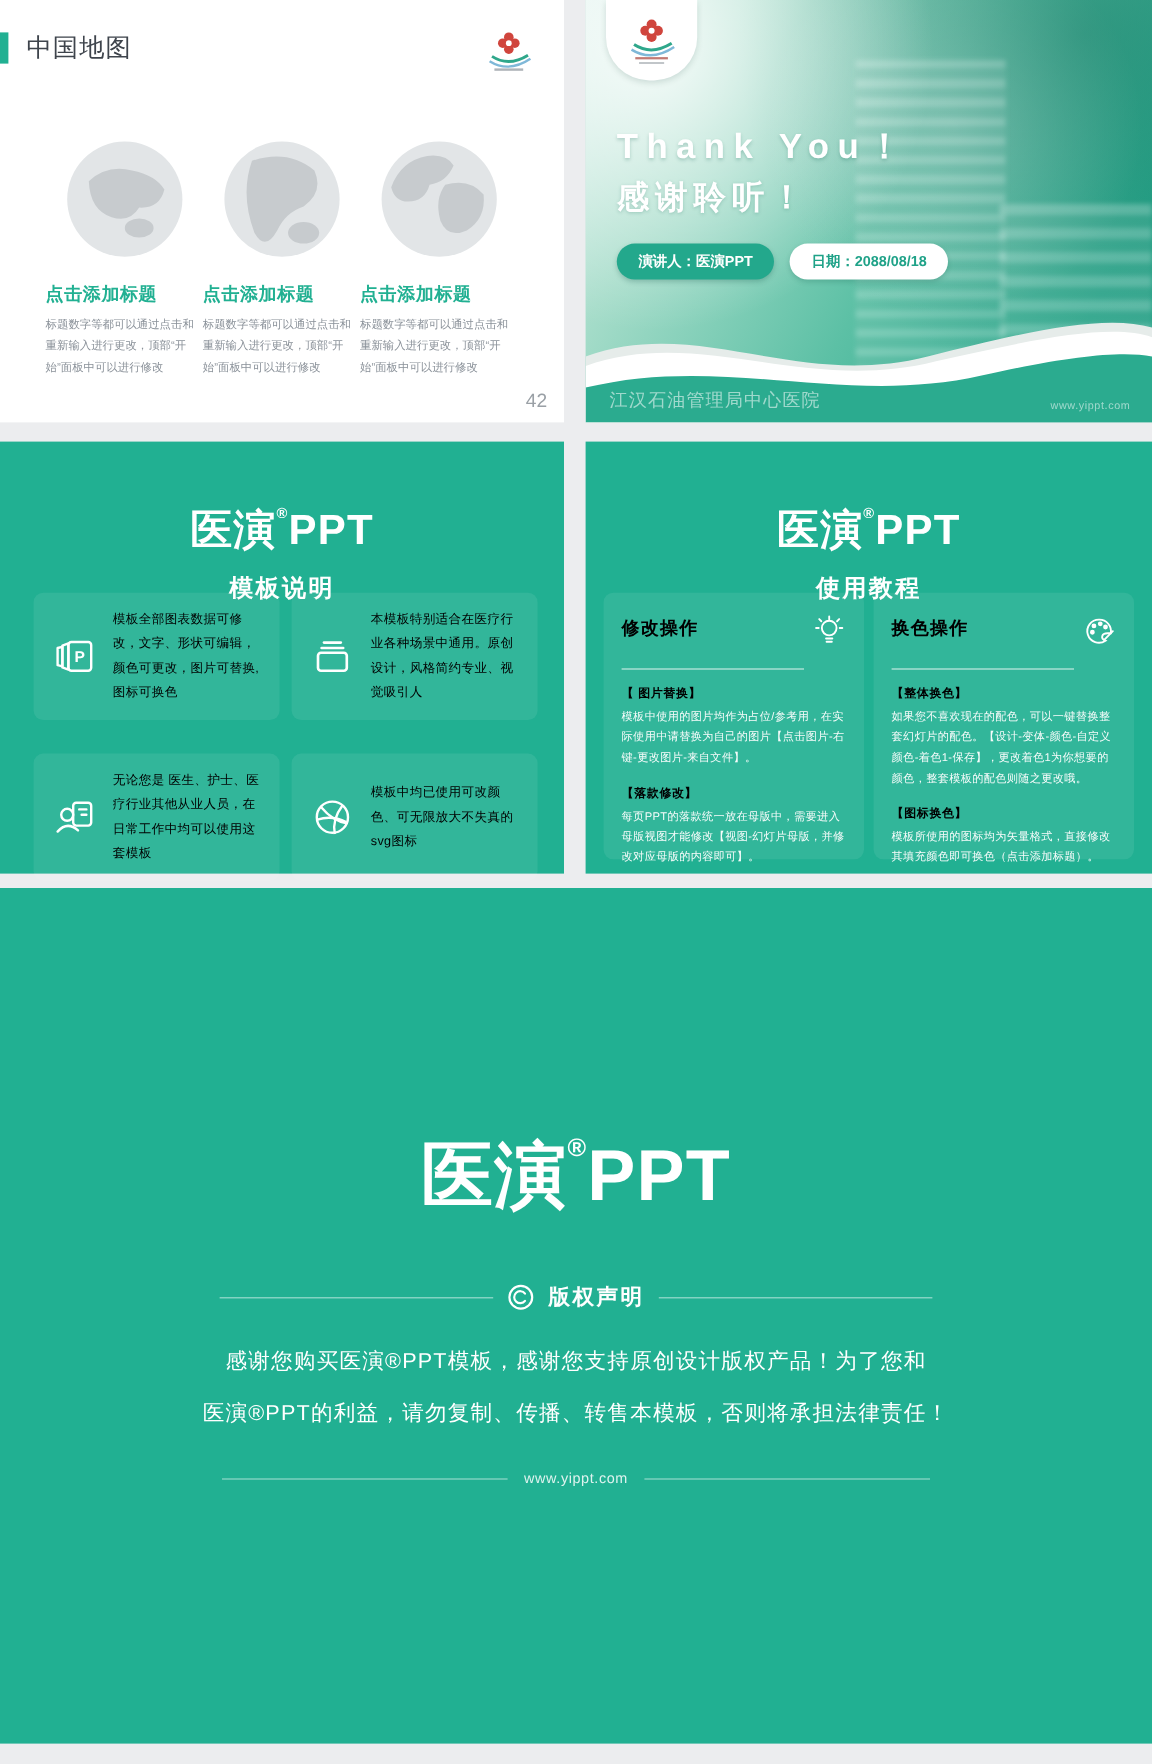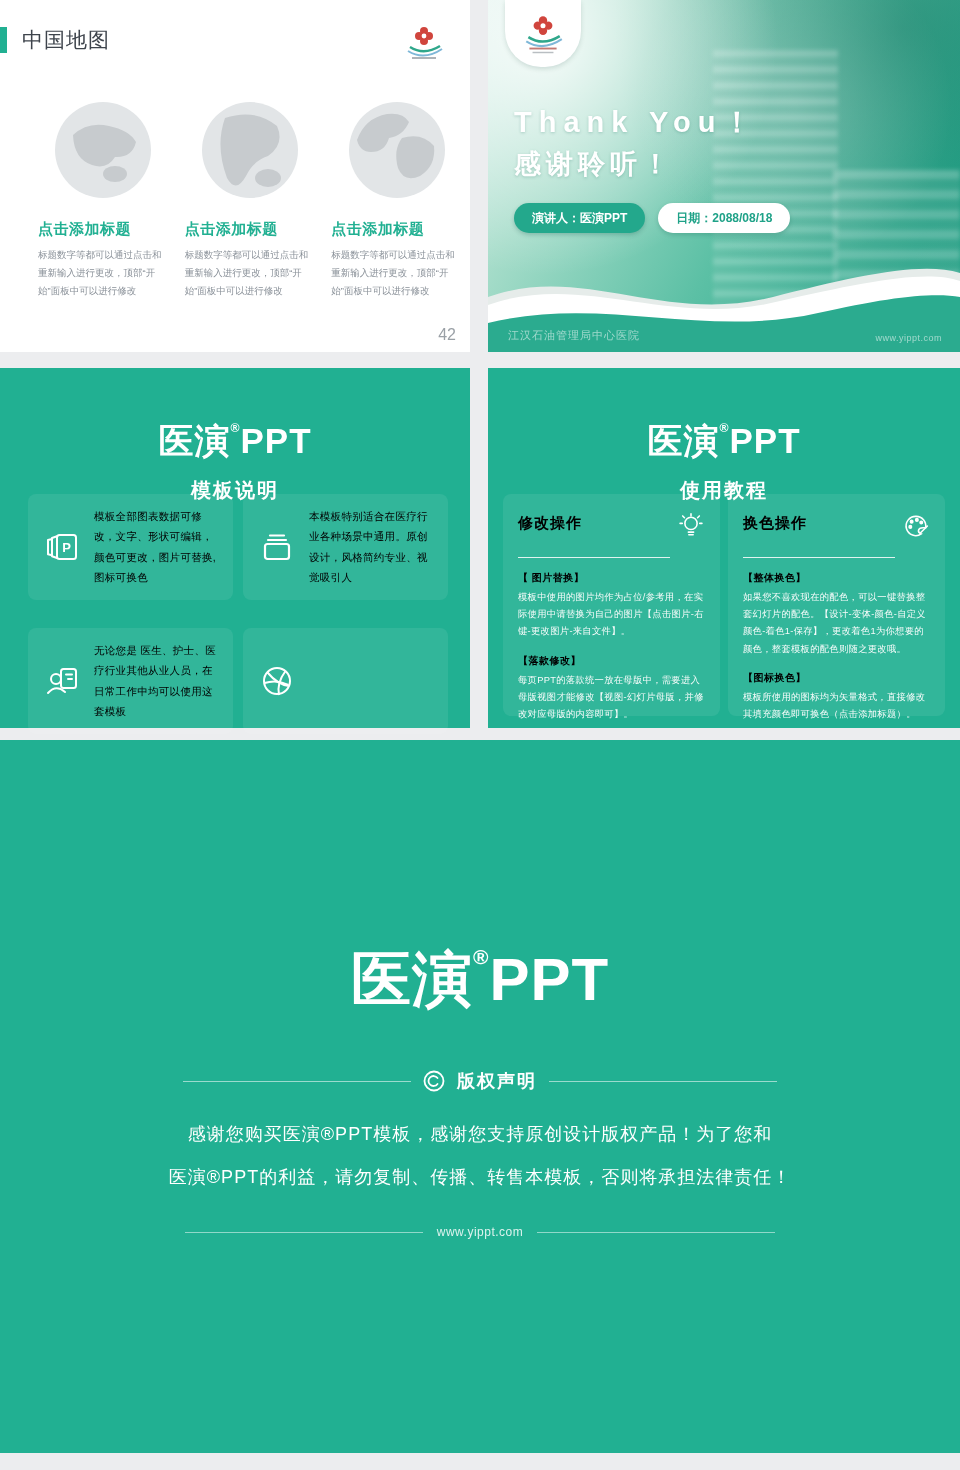--- a/index.html
+++ b/index.html
@@ -14,21 +14,21 @@
   .abs { position:absolute; }
 
   
   .slide-map {
     left:0; top:0; width:470px; height:352px;
     background:#ffffff;
   }
   .map-accent { left:0; top:27px; width:7px; height:26px; background:#21B092; }
   .map-title { left:22px; top:26px; font-size:21px; color:#3E444C; letter-spacing:1px; }
   .map-logo { right:24px; top:22px; width:44px; height:44px; }
-  .map-cols { left:38px; top:100px; width:424px; display:flex; gap:16px; }
+  .map-cols { left:38px; top:116px; width:424px; display:flex; }
   .map-col { width:131px; }
   .globe { display:block; margin:0 auto; width:100px; height:100px; }
   .map-col h3 { color:#21B092; font-size:15px; margin-top:20px; font-weight:bold; letter-spacing:0.5px; }
   .map-col p { margin-top:7px; font-size:9.5px; line-height:1.9; color:#8A9199; }
   .map-pagenum { right:14px; bottom:8px; font-size:16px; color:#9AA0A6; }
 
   
   .slide-thanks {
     left:488px; top:0; width:472px; height:352px;
     background:linear-gradient(118deg,#d7efe8 0%,#a5dcc9 22%,#5cc0a5 55%,#2aa98d 85%,#27a389 100%);
@@ -52,21 +52,21 @@
     box-shadow:0 2px 5px rgba(0,60,50,0.15);
     display:flex; align-items:center; justify-content:center;
   }
   .thx-title-en { left:26px; top:103px; color:#fff; font-size:29px; font-weight:800; letter-spacing:7px; text-shadow:0 1px 3px rgba(20,100,85,0.25); }
   .thx-title-cn { left:26px; top:146px; color:#fff; font-size:27px; font-weight:800; letter-spacing:5px; text-shadow:0 1px 3px rgba(20,100,85,0.25); }
   .thx-pills { left:26px; top:203px; display:flex; gap:13px; }
   .pill { height:30px; border-radius:16px; padding:0 18px; display:flex; align-items:center; font-size:12px; font-weight:bold; white-space:nowrap; }
   .pill-speaker { background:#23A88C; color:#fff; box-shadow:0 2px 4px rgba(10,80,66,0.25); }
   .pill-date    { background:#ffffff; color:#1FA288; box-shadow:0 2px 4px rgba(10,80,66,0.2); }
   .thx-wave { left:0; bottom:0; width:472px; height:115px; }
-  .thx-footer-left  { left:20px; bottom:9px; font-size:11px; color:rgba(255,255,255,0.55); letter-spacing:1px; }
+  .thx-footer-left  { left:20px; bottom:9px; font-size:15px; color:rgba(255,255,255,0.55); letter-spacing:1px; }
   .thx-footer-right { right:18px; bottom:9px; font-size:9px; color:rgba(255,255,255,0.55); letter-spacing:0.5px; }
 
   
   .panel { background:#21B092; color:#fff; }
   .panel-note     { left:0;     top:368px; width:470px; height:360px; }
   .panel-tutorial { left:488px; top:368px; width:472px; height:360px; }
   .panel-copyright{ left:0;     top:740px; width:960px; height:713px; }
   .brand { text-align:center; color:#fff; font-weight:800; letter-spacing:1px; }
   .brand .reg { font-size:0.35em; vertical-align:top; position:relative; top:0.25em; }
   .panel-note .brand, .panel-tutorial .brand { padding-top:50px; font-size:35px; }
@@ -222,20 +222,21 @@
     </svg>
     <p>无论您是 医生、护士、医疗行业其他从业人员，在日常工作中均可以使用这套模板</p>
   </div>
   <div class="note-card">
     <svg viewBox="0 0 36 36" fill="none" stroke="#fff" stroke-width="2">
       <circle cx="18" cy="18" r="13"></circle>
       <path d="M8.5 9.5 q10 12 21.5 13.5"></path>
       <path d="M26.5 8 q-9 12 -6.5 24"></path>
       <path d="M5.5 20 q12 -4 24 2"></path>
     </svg>
+    <p>模板中均已使用可改颜色、可无限放大不失真的svg图标</p>
   </div>
 </div>
 
 <div class="abs panel panel-tutorial">
   <div class="brand"><span>医演</span><span class="reg">®</span><span>PPT</span></div>
   <div class="panel-sub">使用教程</div>
 </div>
 <div class="abs tut-grid">
   <div class="tut-box">
     <div class="tut-head">

